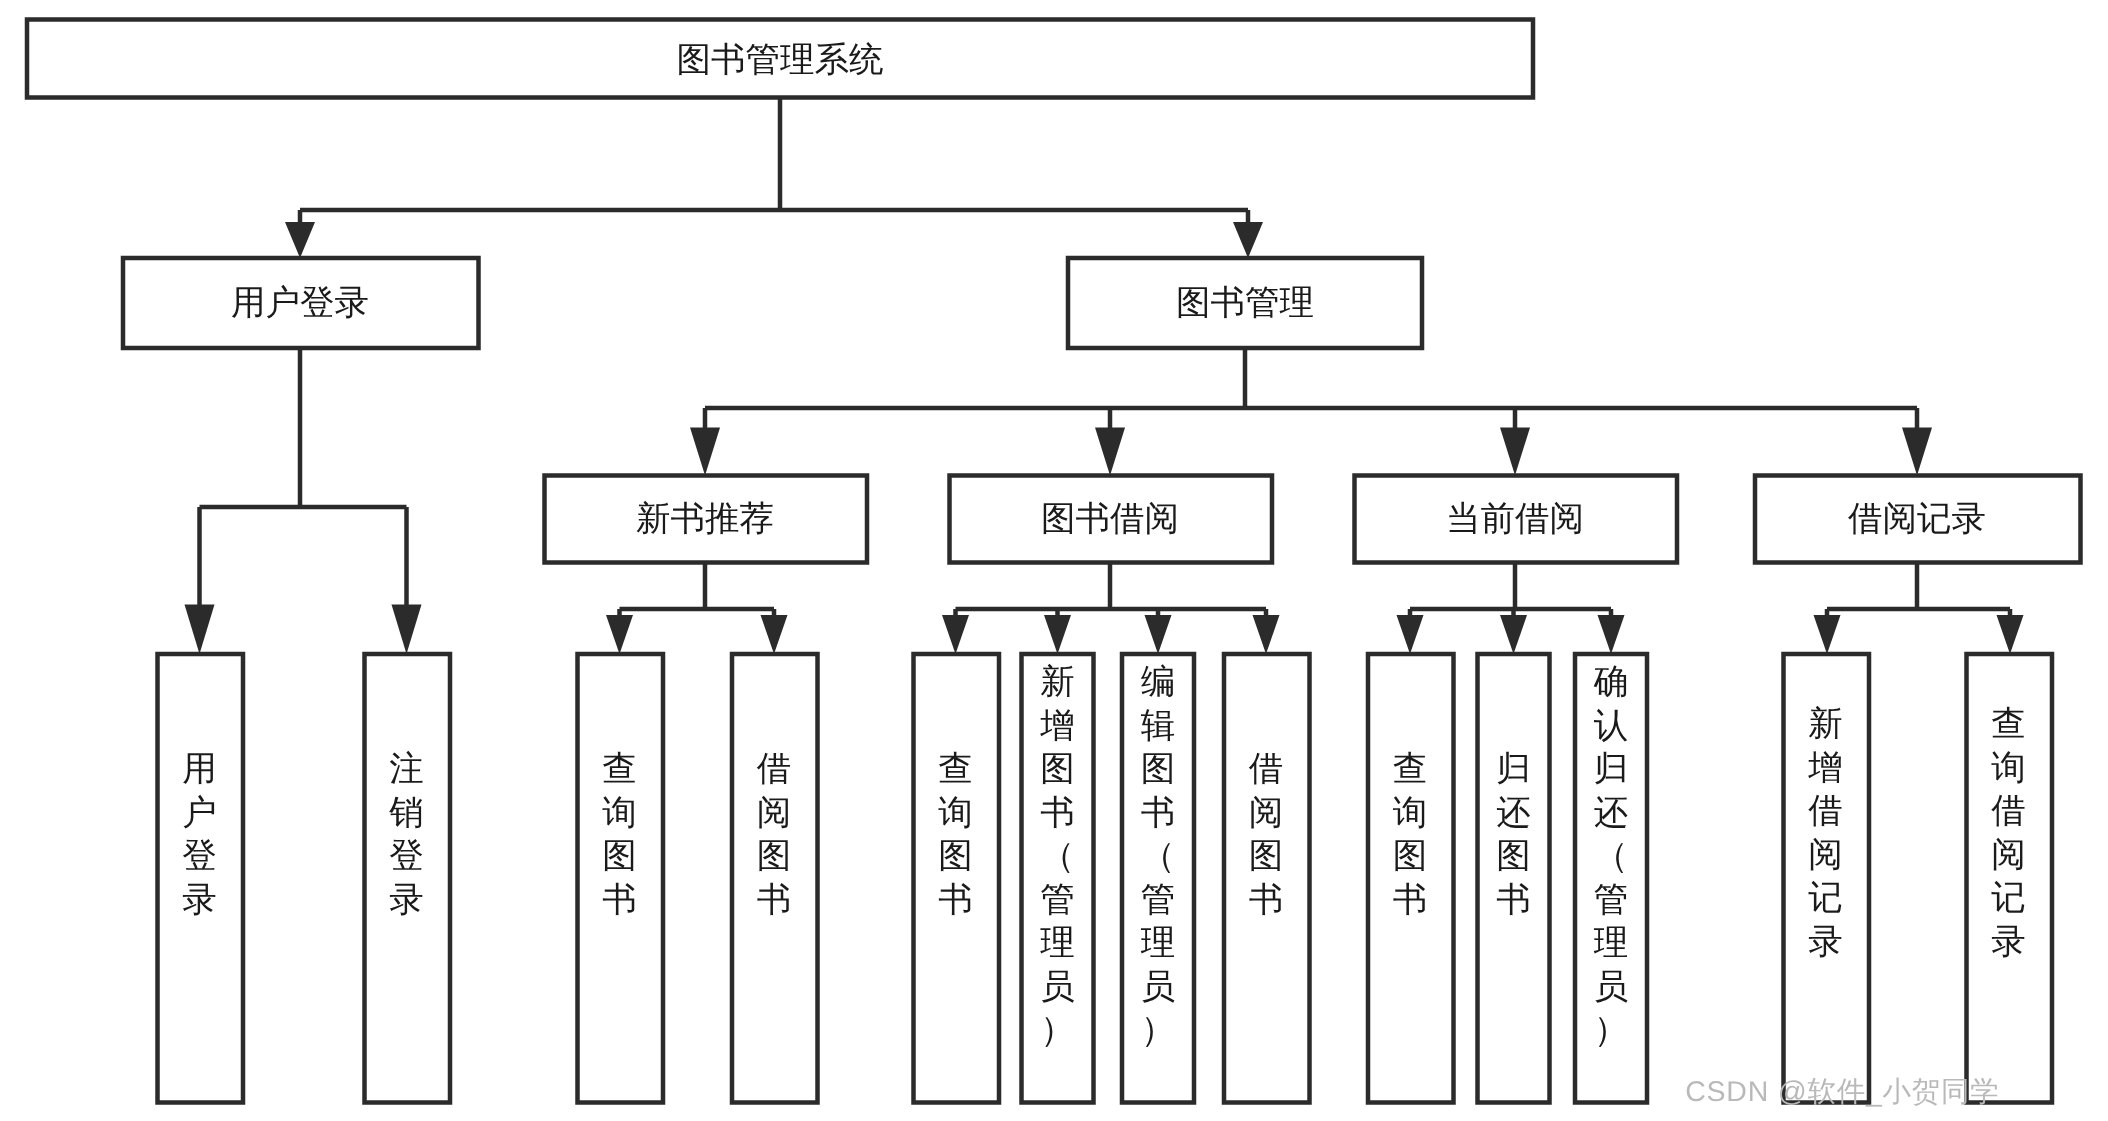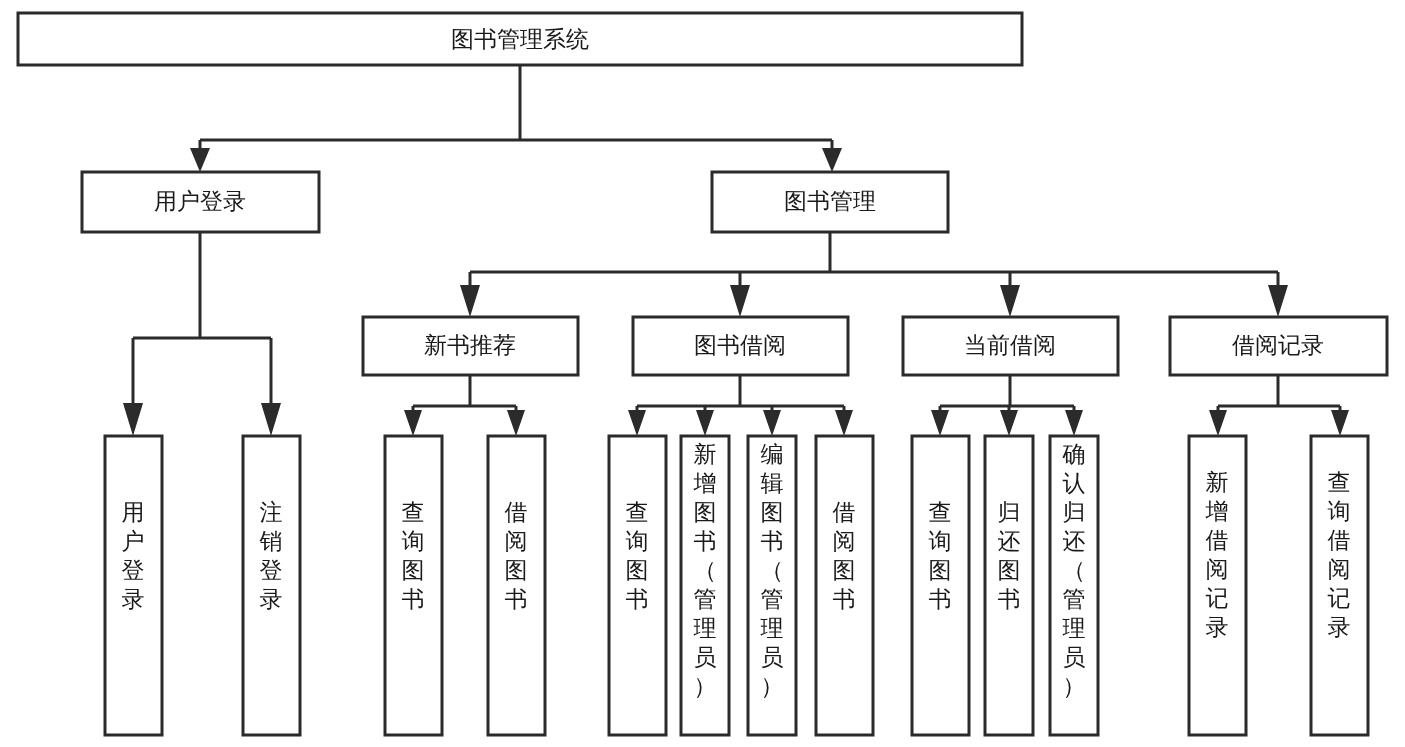--- a/index.html
+++ b/index.html
@@ -230,13 +230,14 @@
       <text class="node-label-v" x="1217" y="490"><tspan x="1217" y="490">新</tspan><tspan x="1217" y="519">增</tspan><tspan x="1217" y="548">借</tspan><tspan x="1217" y="577">阅</tspan><tspan x="1217" y="606">记</tspan><tspan x="1217" y="635">录</tspan></text>
     </g>
 
     <g>
       <rect class="node-rect" x="1311" y="436" width="57" height="299"></rect>
       <text class="node-label-v" x="1339" y="490"><tspan x="1339" y="490">查</tspan><tspan x="1339" y="519">询</tspan><tspan x="1339" y="548">借</tspan><tspan x="1339" y="577">阅</tspan><tspan x="1339" y="606">记</tspan><tspan x="1339" y="635">录</tspan></text>
     </g>
 
   </svg>
 
+  <div class="watermark">CSDN @软件_小贺同学</div>
 </div>
 
 </body></html>

